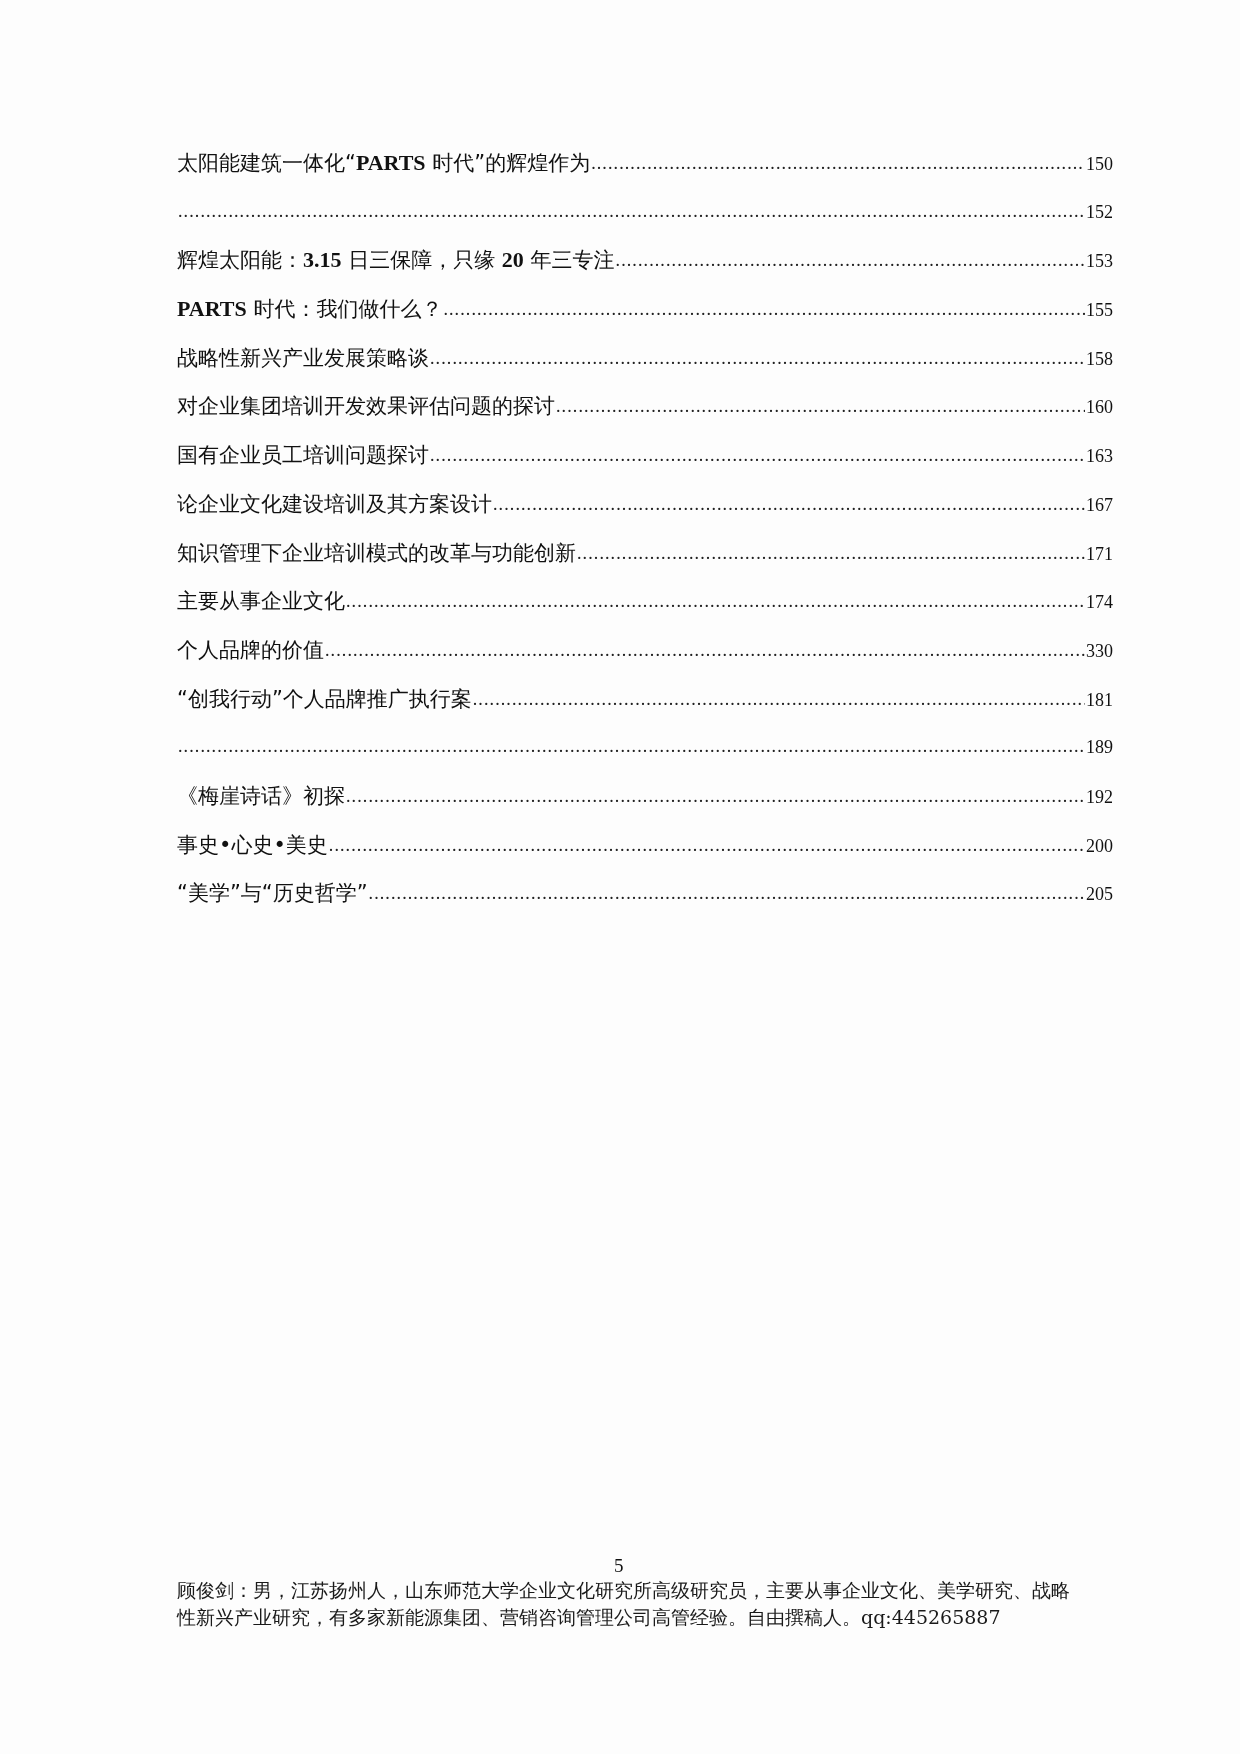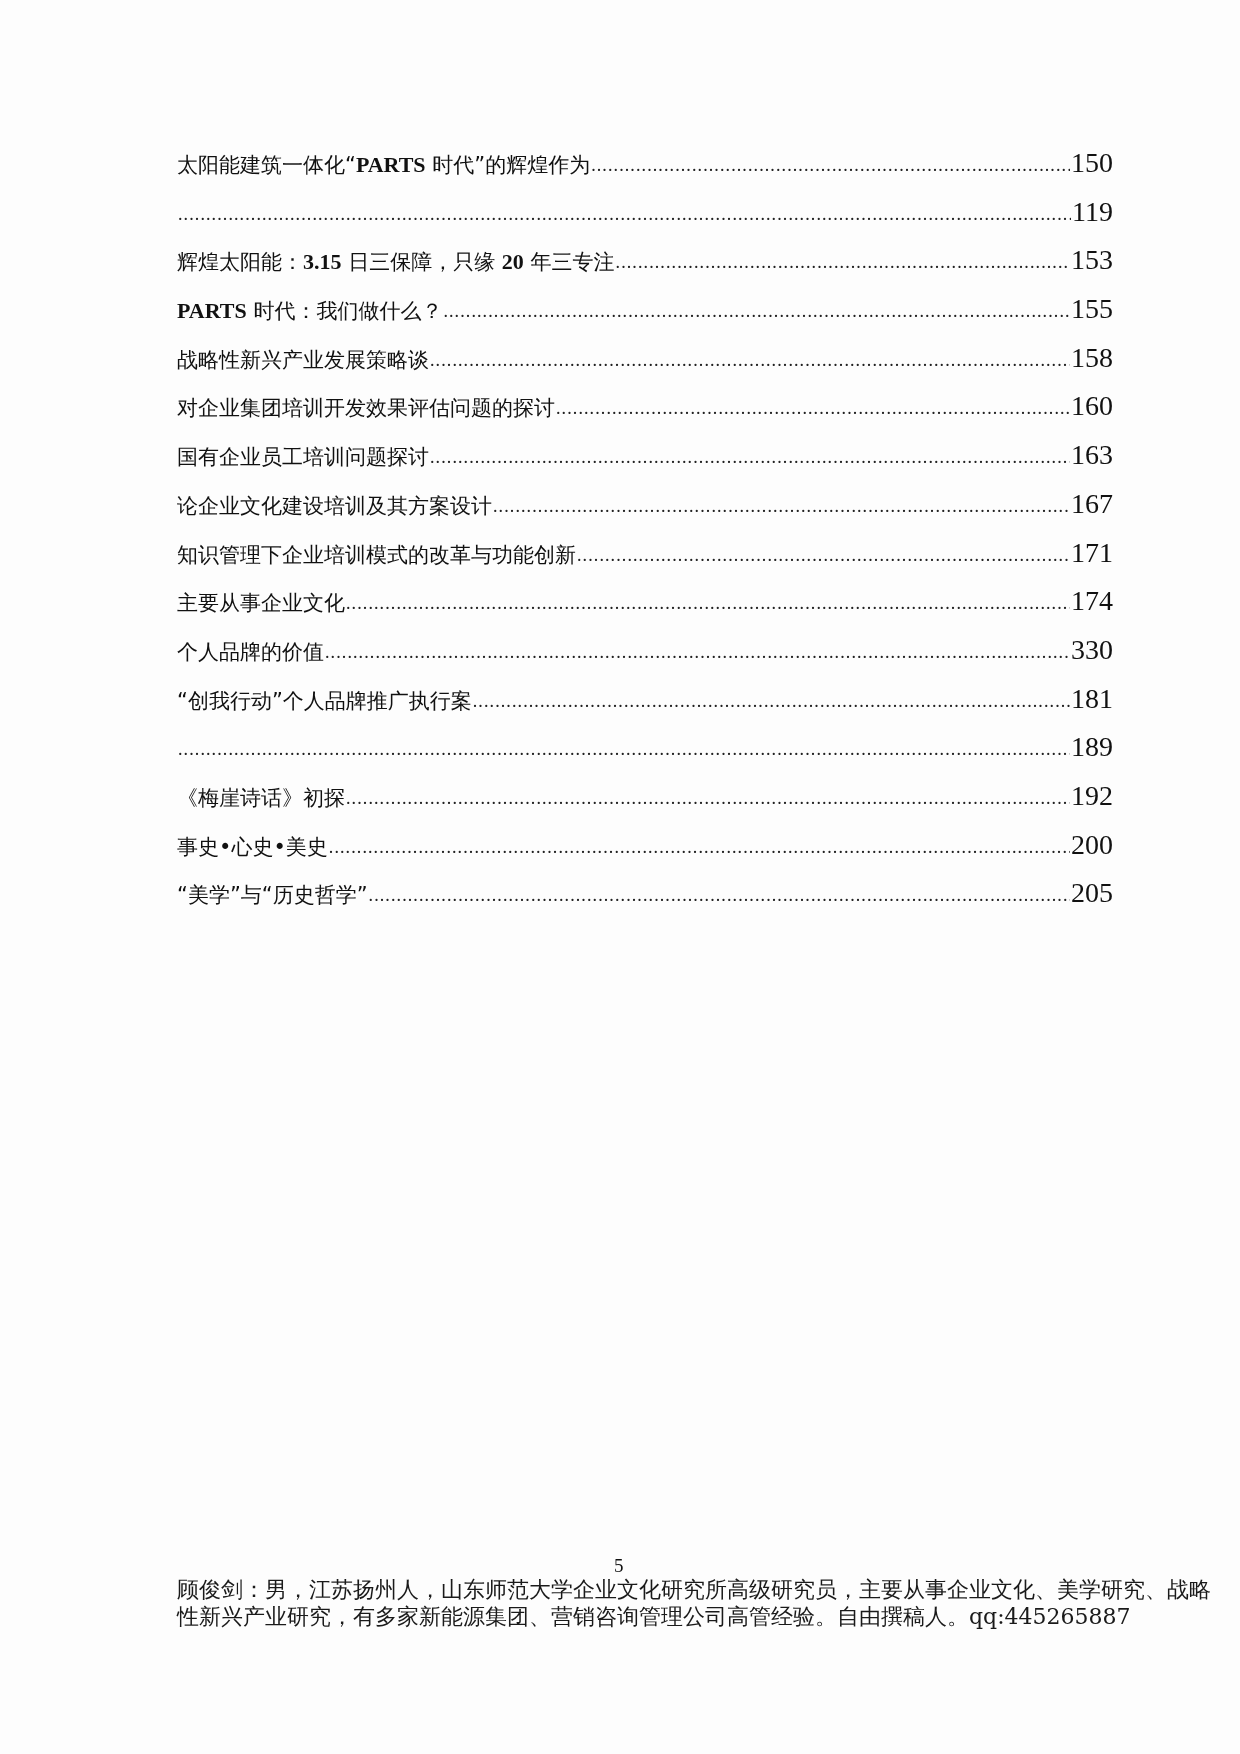--- a/index.html
+++ b/index.html
@@ -58,37 +58,37 @@
       color: #222;
       position: relative;
       top: -1px;
     }
     .toc-leader::before {
       content: "........................................................................................................................................................................................................................................................................................";
     }
     .toc-page {
       flex: 0 0 auto;
       font-family: "Liberation Serif", "DejaVu Serif", serif;
-      font-size: 28px;
+      font-size: 18px;
     }
     .page-number {
       position: absolute;
       left: 614px;
       top: 1555px;
       font-family: "Liberation Serif", serif;
       font-size: 19px;
       line-height: 22px;
     }
     .footer {
       position: absolute;
       left: 177px;
       top: 1577px;
       width: 900px;
       font-family: "DejaVu Serif", "Liberation Serif", serif;
-      font-size: 22px;
+      font-size: 19px;
       line-height: 26.5px;
       color: #1a1a1a;
       font-weight: 300;
     }
     .footer-line {
       white-space: nowrap;
       display: block;
     }
   </style>
 </head>
@@ -97,21 +97,21 @@
 <div class="page">
 
   <ul class="toc">
     <li class="toc-row">
         <span class="toc-title"><span>太阳能建筑一体化“</span><span class="latin">PARTS</span><span> 时代”的辉煌作为</span></span>
         <span class="toc-leader"></span>
         <span class="toc-page">150</span>
       </li>
     <li class="toc-row">
         <span class="toc-leader"></span>
-        <span class="toc-page">119</span>
+        <span class="toc-page">152</span>
       </li>
     <li class="toc-row">
         <span class="toc-title"><span>辉煌太阳能：</span><span class="latin">3.15</span><span> 日三保障，只缘 </span><span class="latin">20</span><span> 年三专注</span></span>
         <span class="toc-leader"></span>
         <span class="toc-page">153</span>
       </li>
     <li class="toc-row">
         <span class="toc-title"><span class="latin">PARTS</span><span> 时代：我们做什么？</span></span>
         <span class="toc-leader"></span>
         <span class="toc-page">155</span>

